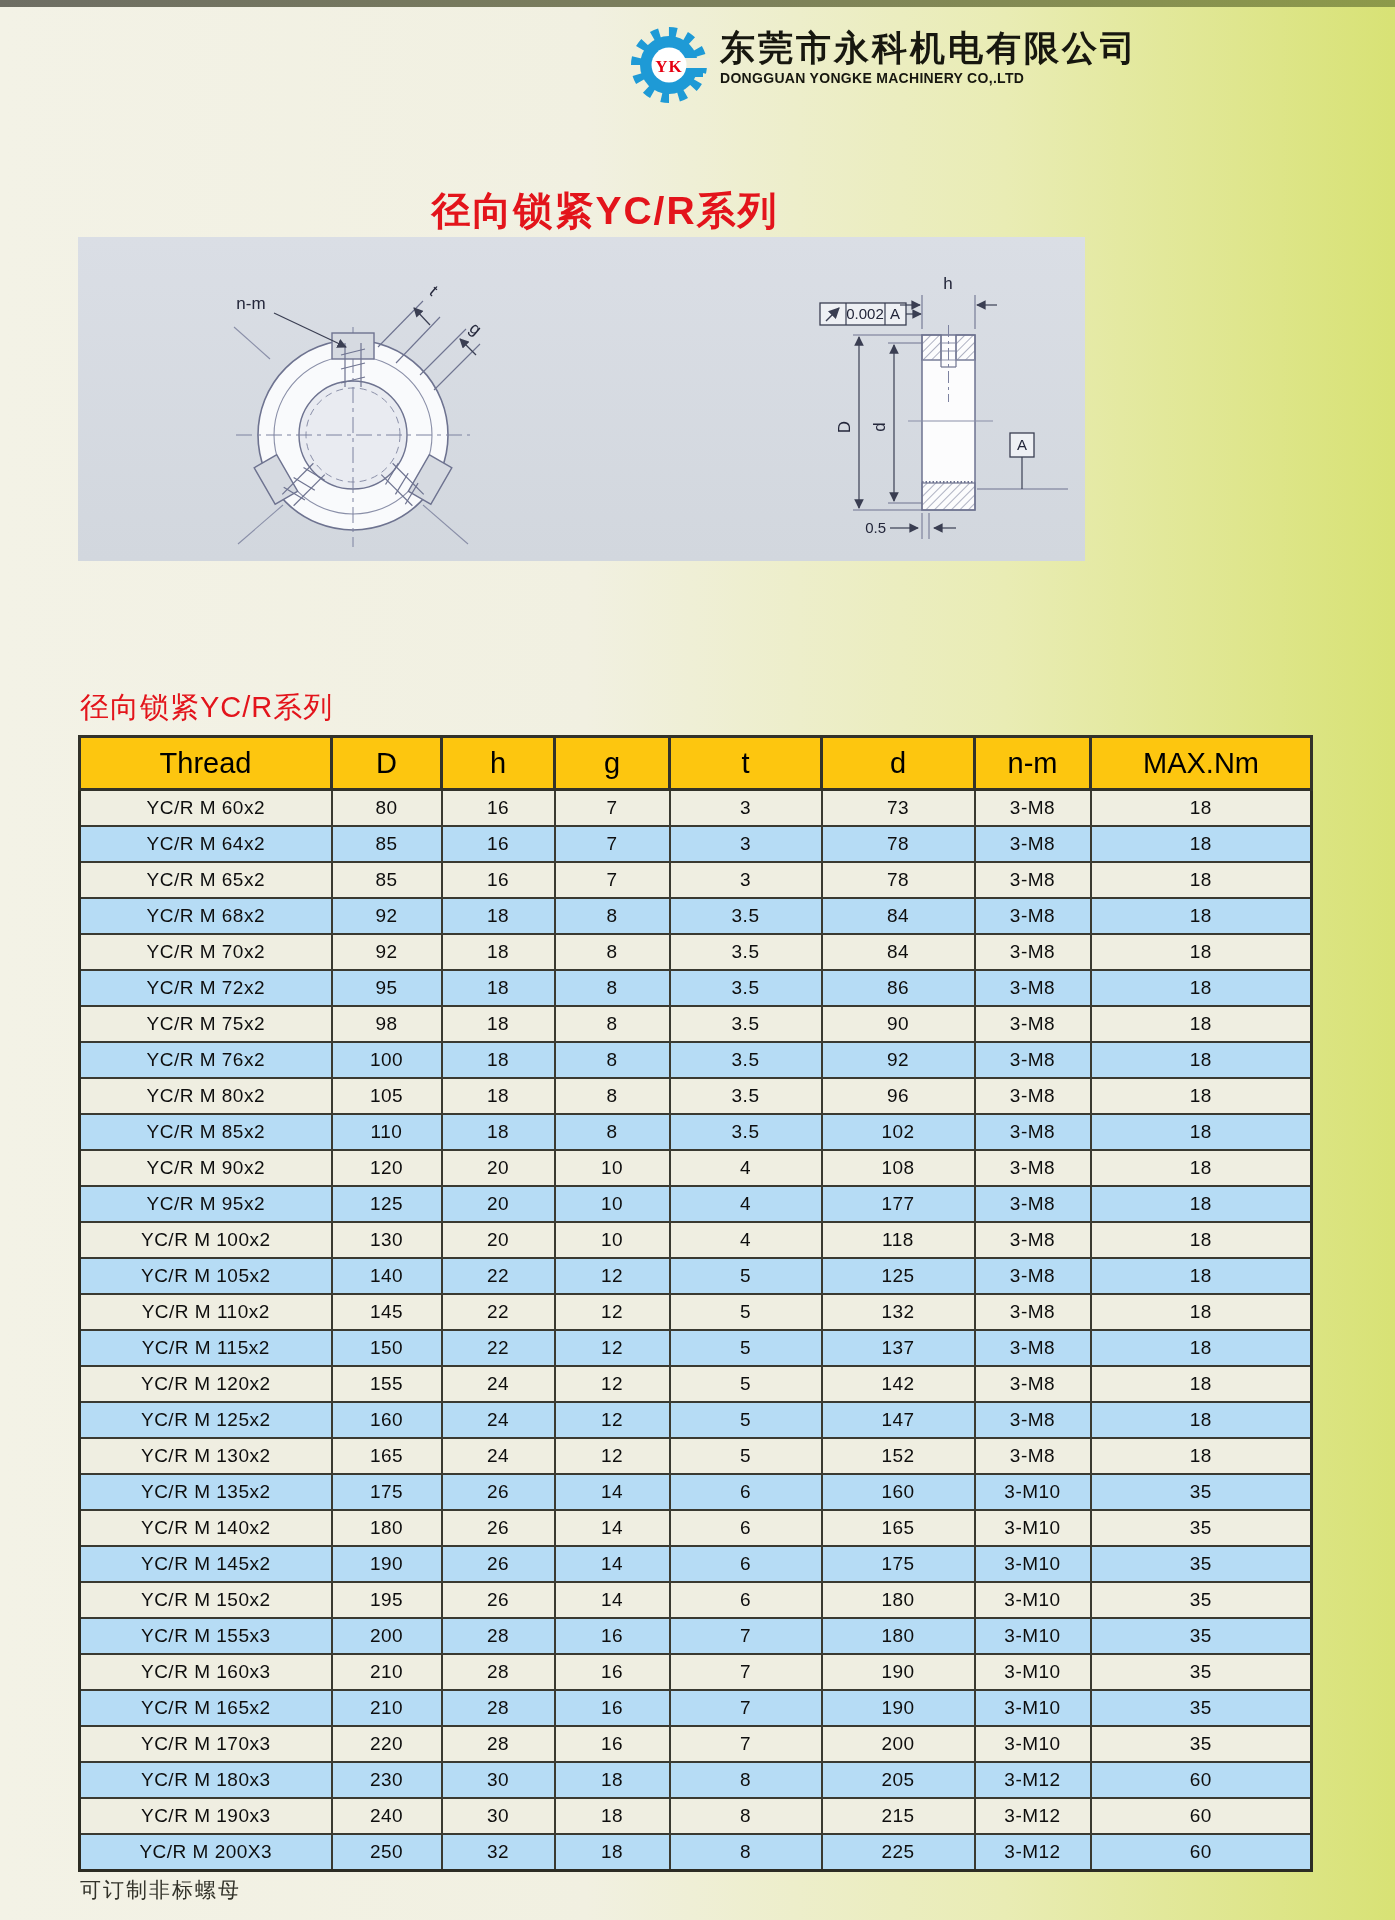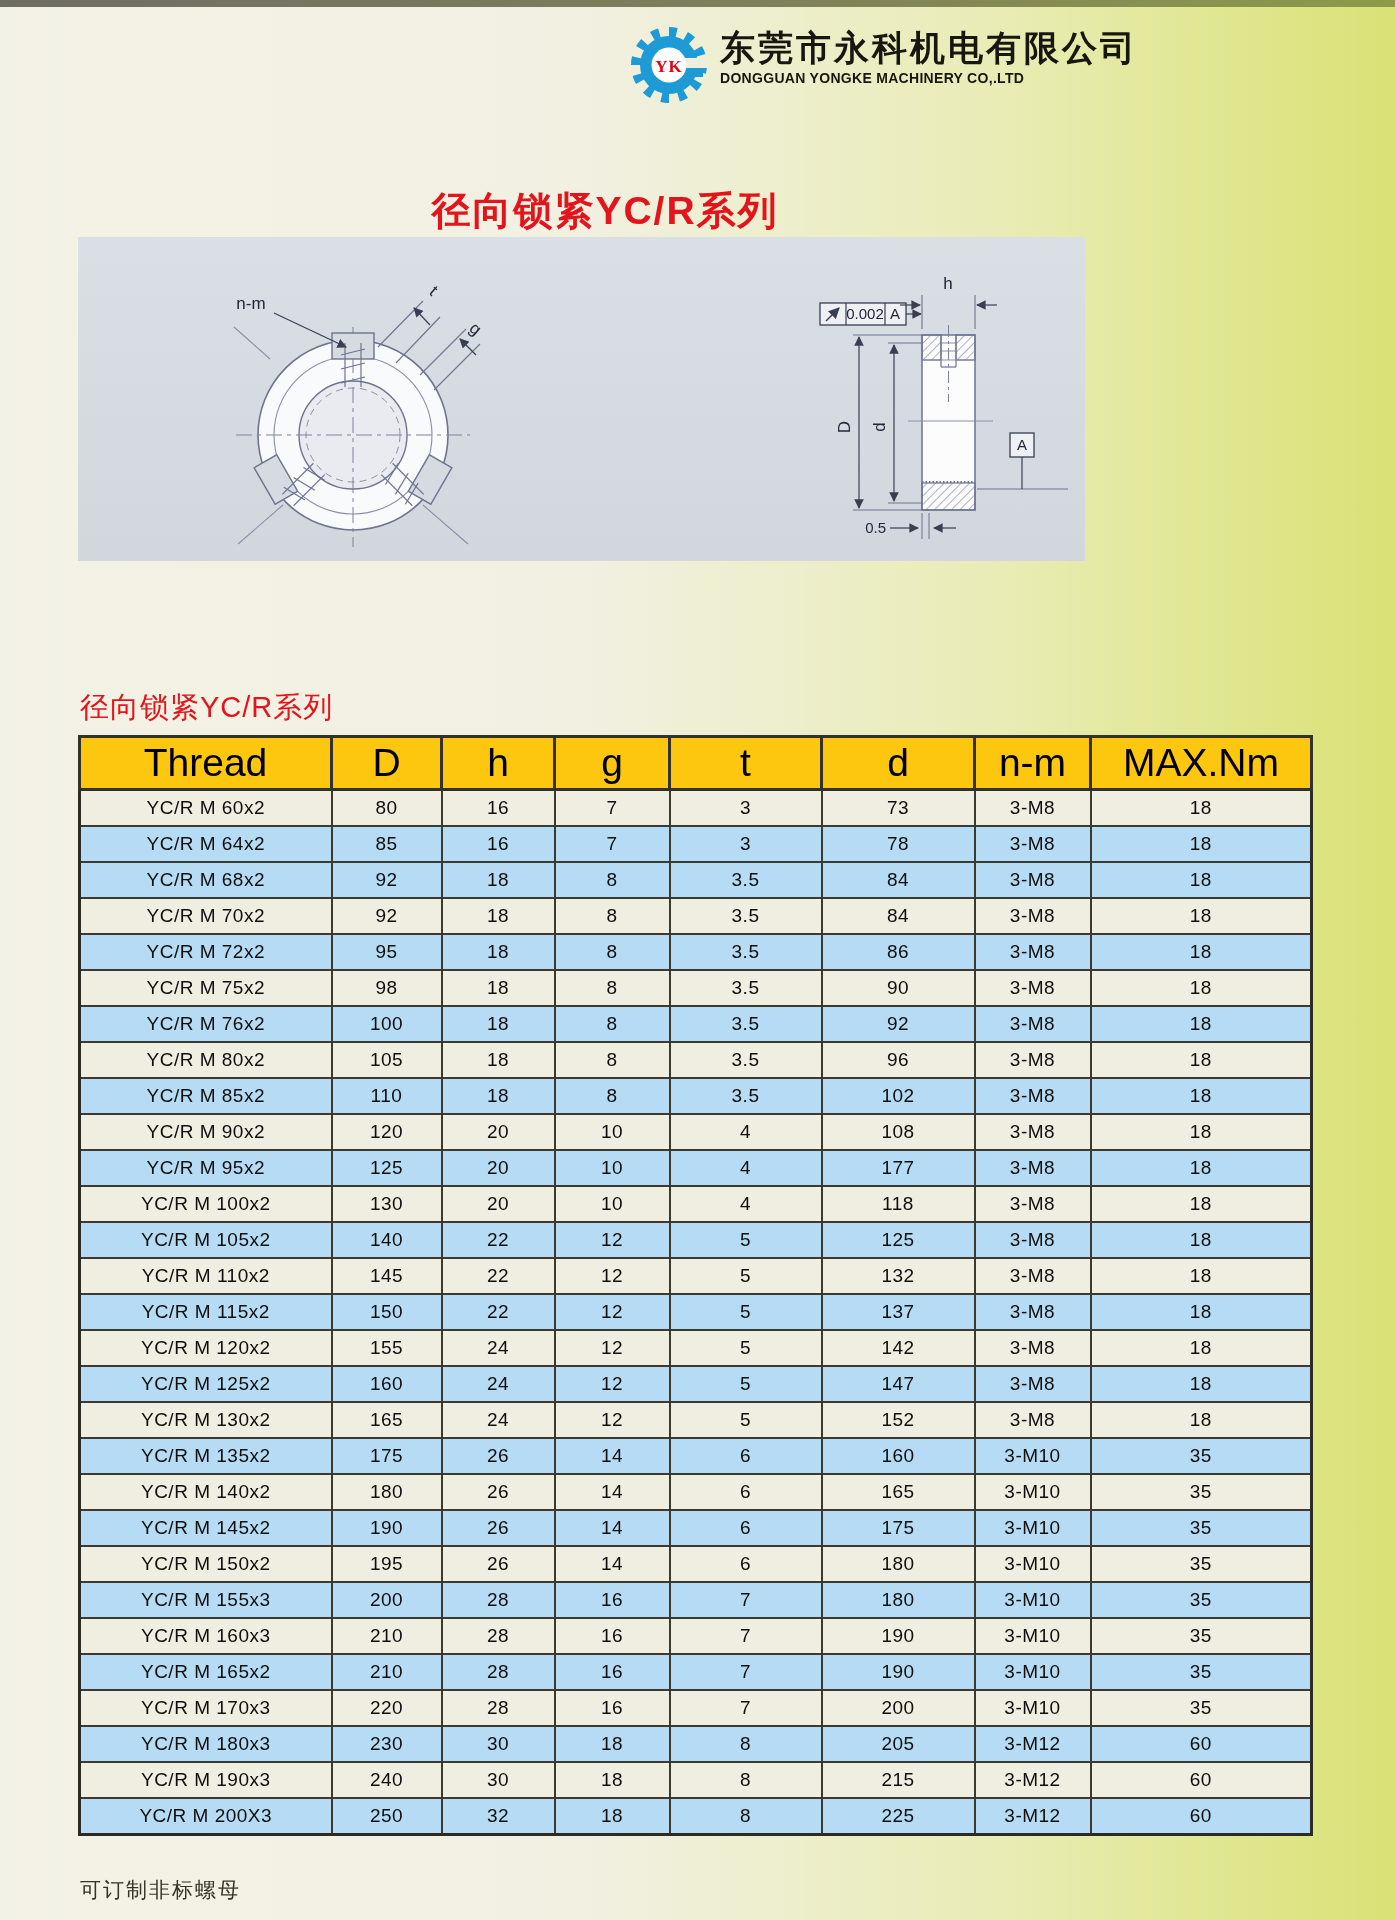--- a/index.html
+++ b/index.html
@@ -16,21 +16,21 @@
   .cn{font-size:35px;font-weight:bold;color:#17170f;letter-spacing:3px;line-height:1.05;white-space:nowrap;}
   .en{font-size:14px;font-weight:bold;color:#17170f;letter-spacing:0.3px;margin-top:3px;white-space:nowrap;}
   .doc-title{position:absolute;top:184px;left:0;width:1210px;margin:0;text-align:center;
     font-size:39px;font-weight:bold;color:#e3141b;letter-spacing:2px;}
   .drawing-panel{position:absolute;left:78px;top:237px;width:1007px;height:324px;
     background:linear-gradient(180deg,#dadee5 0%,#d2d7de 100%);}
   .drawing-panel svg{display:block;}
   .section-label{position:absolute;left:80px;top:688px;font-size:29px;color:#e3141b;letter-spacing:1px;}
   table.spec{position:absolute;left:78px;top:735px;width:1232px;border-collapse:collapse;
     table-layout:fixed;border:3px solid #2c2c24;}
-  table.spec th{height:50px;background:#fdc60f;font-size:39px;font-weight:normal;color:#000;
+  table.spec th{height:50px;background:#fdc60f;font-size:29px;font-weight:normal;color:#000;
     border:3px solid #32322a;padding:0;text-align:center;}
   table.spec td{height:34px;font-size:19px;color:#0e0e0e;text-align:center;vertical-align:middle;
     border:2px solid #3a3a31;padding:0;letter-spacing:0.5px;}
   tr.row-cream td{background:#efeee1;}
   tr.row-blue td{background:#b6dcf5;}
   .footer-note{position:absolute;left:80px;top:1876px;font-size:21px;color:#33332a;letter-spacing:2px;}
   .dtext{fill:#23263a;font-family:"Liberation Sans","DejaVu Sans",sans-serif;}
 </style>
 </head>
 <body>
@@ -202,20 +202,30 @@
         <tr class="row-blue">
           <td>YC/R M 64x2</td>
           <td>85</td>
           <td>16</td>
           <td>7</td>
           <td>3</td>
           <td>78</td>
           <td>3-M8</td>
           <td>18</td>
         </tr>
+        <tr class="row-cream">
+          <td>YC/R M 65x2</td>
+          <td>85</td>
+          <td>16</td>
+          <td>7</td>
+          <td>3</td>
+          <td>78</td>
+          <td>3-M8</td>
+          <td>18</td>
+        </tr>
         <tr class="row-blue">
           <td>YC/R M 68x2</td>
           <td>92</td>
           <td>18</td>
           <td>8</td>
           <td>3.5</td>
           <td>84</td>
           <td>3-M8</td>
           <td>18</td>
         </tr>

